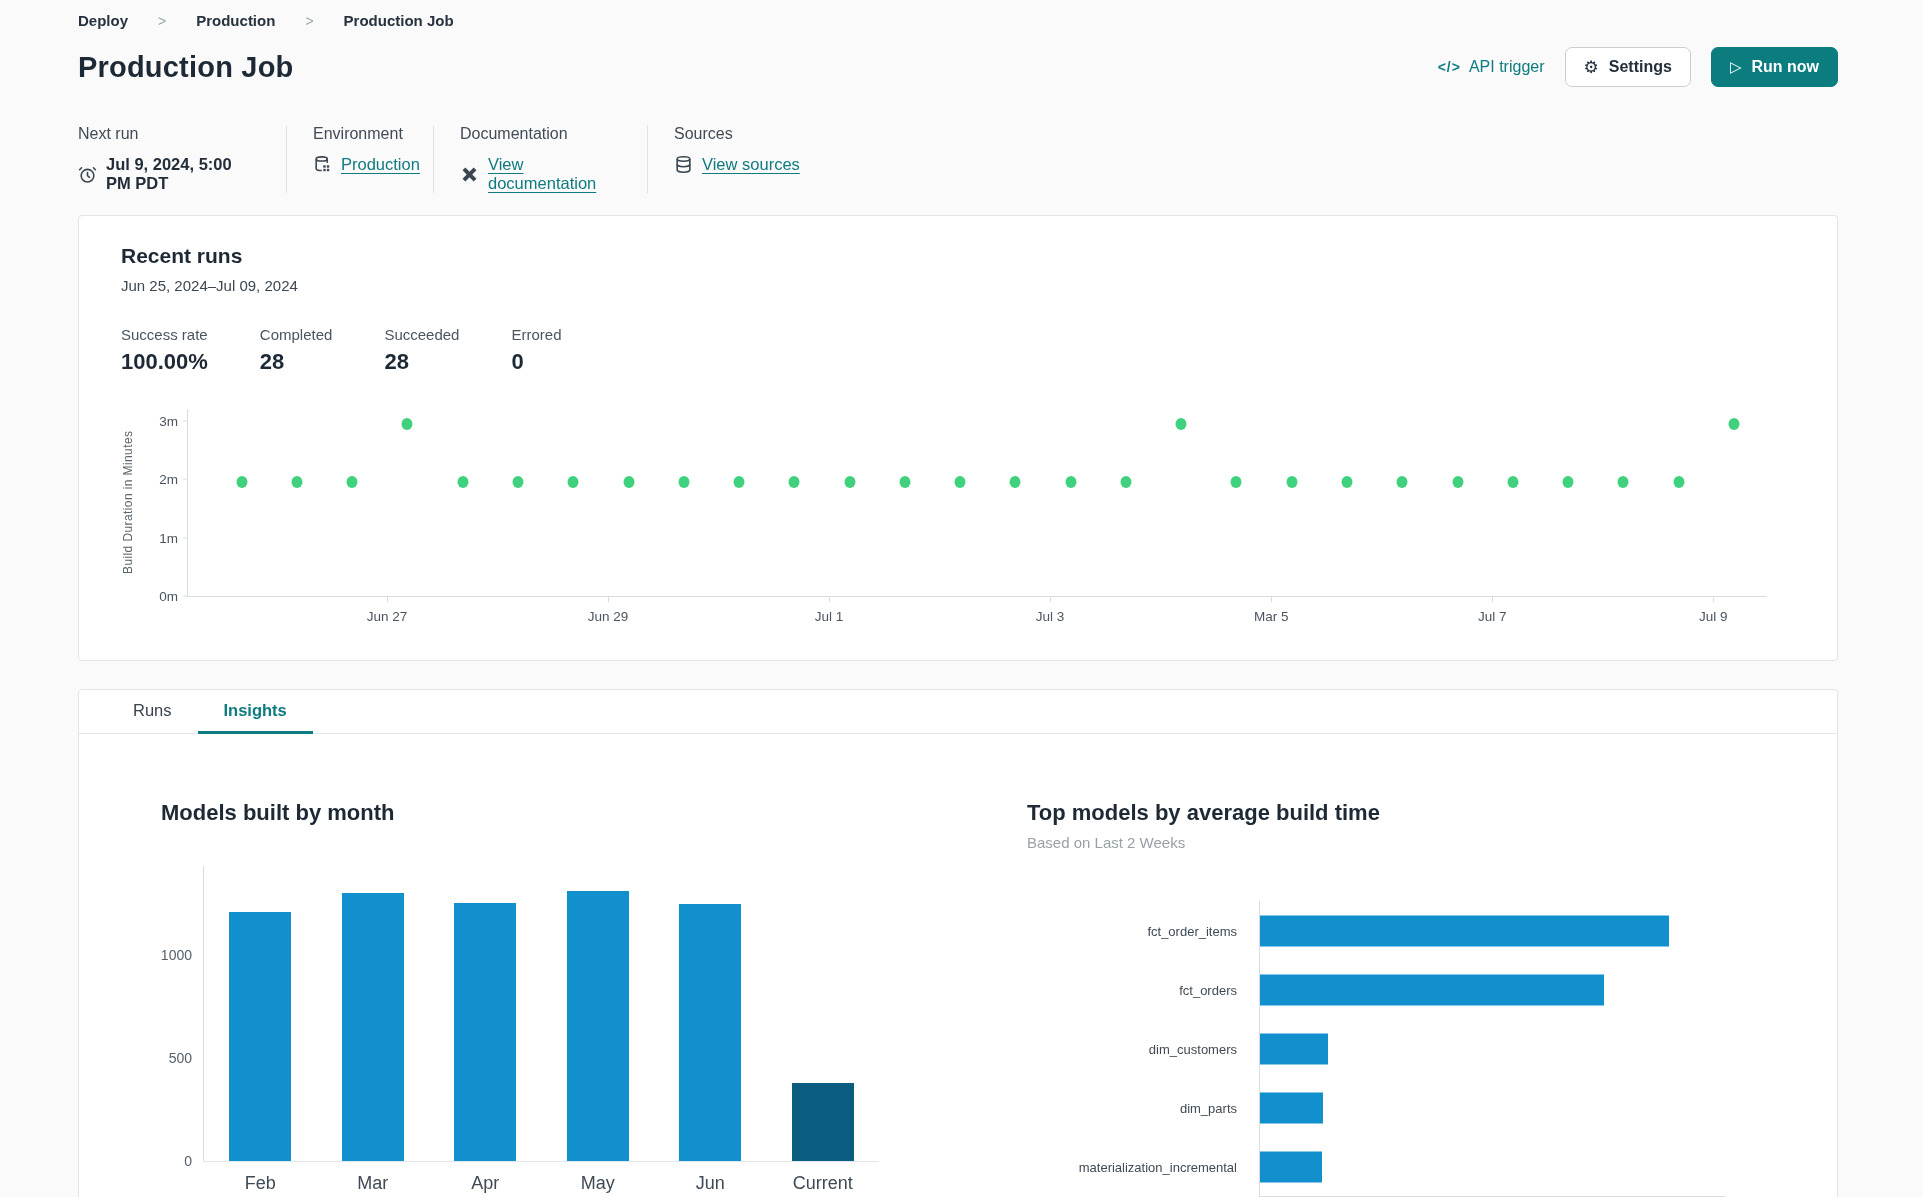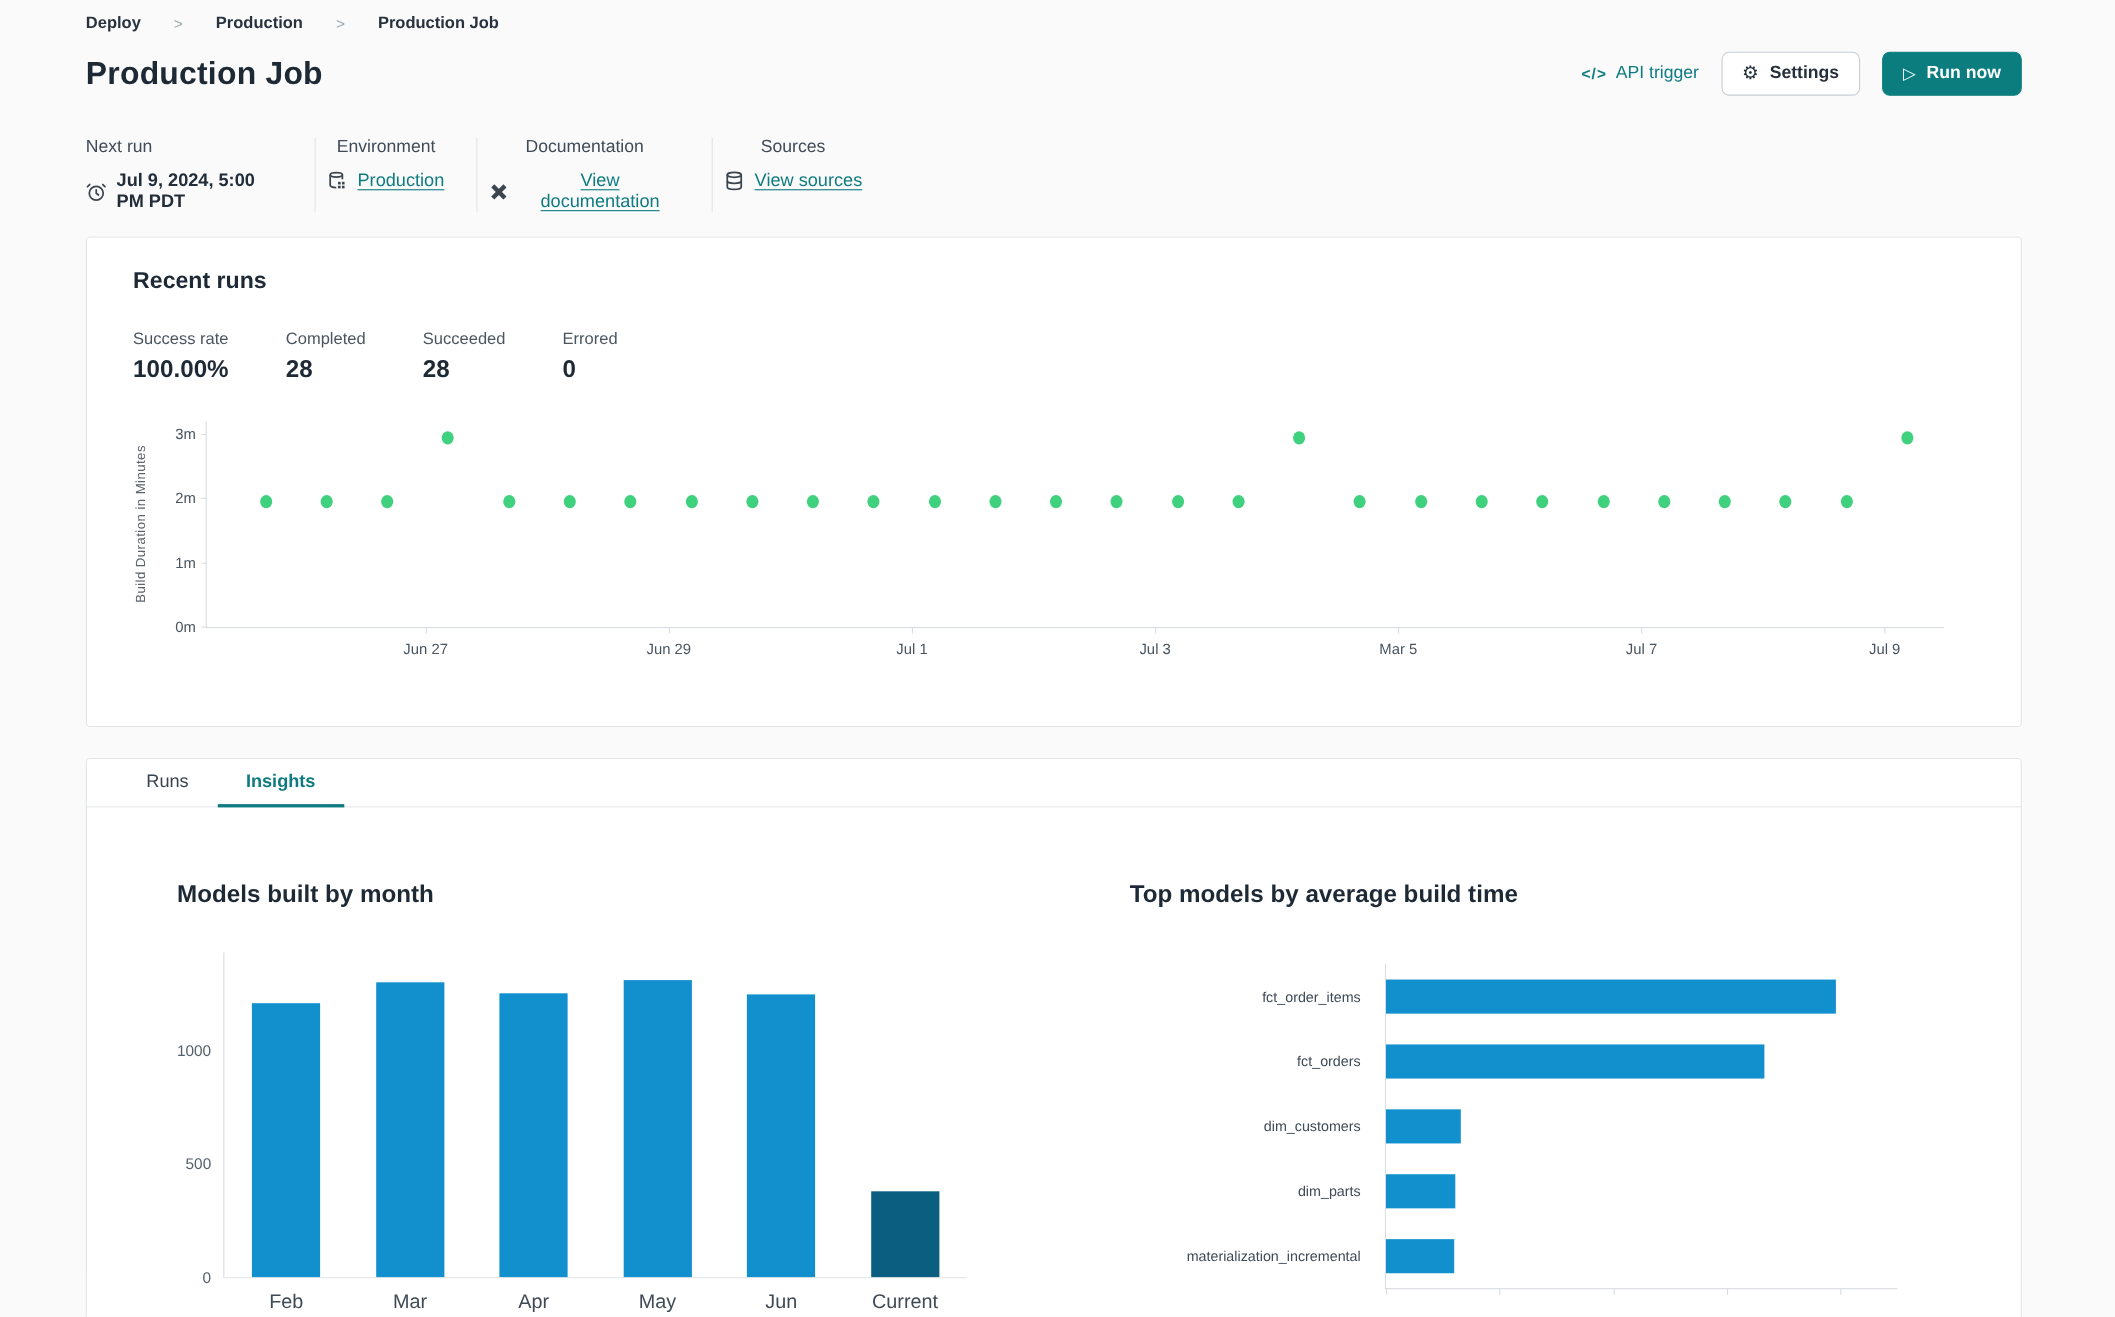--- a/index.html
+++ b/index.html
@@ -26,21 +26,21 @@
   .api-glyph { font-weight:700; font-size:14px; letter-spacing:1px; }
   .btn { display:flex; align-items:center; gap:10px; font-size:16px; font-weight:600; border-radius:7px; padding:10px 18px; cursor:pointer; border:1px solid transparent; }
   .btn-secondary { background:#ffffff; border-color:#c9ced4; color:#242f3b; }
   .btn-primary { background:#0c7d7e; color:#ffffff; border-color:#0c7d7e; }
   .gear { font-family:"DejaVu Sans",sans-serif; font-size:17px; line-height:1; }
   .play { font-family:"DejaVu Sans",sans-serif; font-size:15px; line-height:1; }
 
   
   .meta-row { display:flex; margin-top:38px; }
   .meta-cell { padding-right:28px; }
-  .meta-cell + .meta-cell { border-left:1px solid #e1e4e8; padding-left:10px;text-align:center; }
+  .meta-cell + .meta-cell { border-left:1px solid #e1e4e8; padding-left:26px; }
   .meta-label { font-size:16px; color:#404b57; margin-bottom:12px; }
   .meta-value { display:flex; align-items:center; gap:9px; font-size:16.5px; }
   .meta-value .strong { font-weight:600; color:#222d39; }
   .meta-link { color:#0e7b80; font-weight:500; text-decoration:underline; text-underline-offset:3px; cursor:pointer; }
   .meta-icon { display:inline-flex; width:19px; height:19px; flex:0 0 auto; }
 
   
   .card { background:#ffffff; border:1px solid #e2e5e8; border-radius:4px; }
   .recent-card { margin-top:22px; height:446px; padding:28px 42px 0 42px; }
   .recent-title { font-size:21px; font-weight:700; color:#1e2936; }
@@ -178,20 +178,21 @@
             <path d="M4 12c0 1.5 3.6 2.8 8 2.8s8-1.3 8-2.8"></path>
           </svg>
         </span>
         <span class="meta-link">View sources</span>
       </div>
     </div>
   </div>
 
   <div class="card recent-card">
     <div class="recent-title">Recent runs</div>
+    <div class="recent-range">Jun 25, 2024–Jul 09, 2024</div>
     <div class="stats-row">
       <div>
         <div class="stat-label">Success rate</div>
         <div class="stat-value">100.00%</div>
       </div>
       <div>
         <div class="stat-label">Completed</div>
         <div class="stat-value">28</div>
       </div>
       <div>
@@ -281,20 +282,21 @@
             <div class="v-bar" style="left: 58.3333%; height: 91.6084%; background: rgb(17, 144, 205);"></div>
             <div class="v-xlabel" style="left: 58.3333%;">May</div>
             <div class="v-bar" style="left: 75%; height: 87.0629%; background: rgb(17, 144, 205);"></div>
             <div class="v-xlabel" style="left: 75%;">Jun</div>
             <div class="v-bar" style="left: 91.6667%; height: 26.5734%; background: rgb(11, 94, 128);"></div>
             <div class="v-xlabel" style="left: 91.6667%;">Current</div>
           </div>
       </div>
       <div class="hchart">
         <div class="chart-title">Top models by average build time</div>
+        <div class="chart-subtitle">Based on Last 2 Weeks</div>
         <div class="hb-wrap">
           <div class="hb-labels" id="hbar-labels">
               <div class="hb-cat" style="top: 10%;">fct_order_items</div>
               <div class="hb-cat" style="top: 30%;">fct_orders</div>
               <div class="hb-cat" style="top: 50%;">dim_customers</div>
               <div class="hb-cat" style="top: 70%;">dim_parts</div>
               <div class="hb-cat" style="top: 90%;">materialization_incremental</div>
             </div>
           <div class="hb-plot" id="hbar-plot">
               <div class="hb-bar" style="top: 10%; width: 88%; background: rgb(17, 144, 205);"></div>

